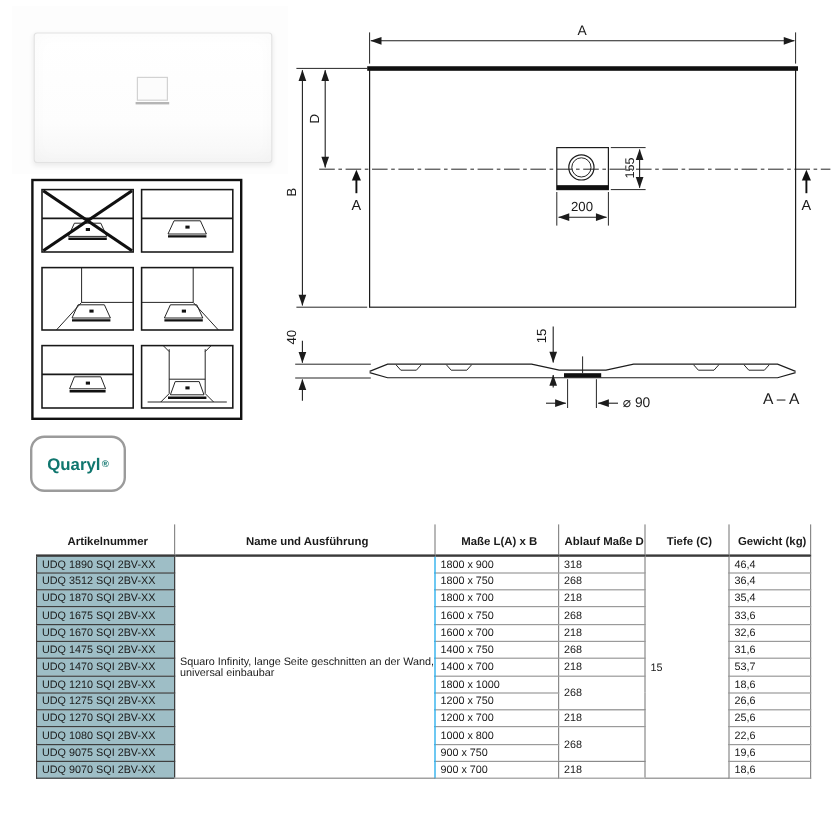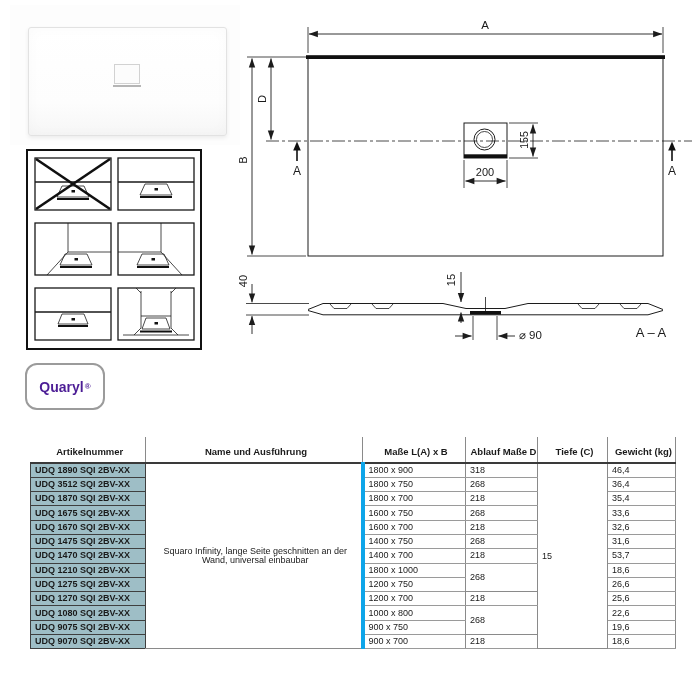--- a/index.html
+++ b/index.html
@@ -13,35 +13,35 @@
                 background:linear-gradient(180deg,#ffffff 0%,#fdfdfd 70%,#f6f6f6 100%);
                 border:1px solid #e2e2e2; border-radius:3px;
                 box-shadow:0 2px 4px rgba(0,0,0,0.07), inset 0 0 14px rgba(0,0,0,0.025); }
   #tray-drain { position:absolute; left:85px; top:36px; width:26px; height:20px;
                 background:#fcfcfc; border:1px solid #d2d2d2; }
   #tray-drain-shadow { position:absolute; left:84px; top:57px; width:28px; height:2px; background:#b5b5b5; }
 
   
   #quaryl-badge { left:25px; top:363px; width:80px; height:47px; border:2.5px solid #9b9b9b;
                   border-radius:12px; display:flex; align-items:center; justify-content:center;
-                  color:#4c1d95; font-weight:bold; font-size:14px; background:#fff; }
+                  color:#0f766e; font-weight:bold; font-size:14px; background:#fff; }
   #quaryl-badge sup { font-size:8px; margin-left:1px; }
 
   
   #spec-table { position:absolute; left:30px; top:437px; width:645px;
                 border-collapse:collapse; table-layout:fixed; font-size:9px; }
   #spec-table th { font-size:9.5px; font-weight:bold; text-align:center; vertical-align:bottom;
                    padding:0 0 5px 4px; height:26px; border-right:1px solid #8a8a8a;
                    border-bottom:2px solid #3a3a3a; background:#fff; }
   #spec-table td { height:14.3px; line-height:1; padding:0 0 0 4px; vertical-align:middle; }
-  td.art  { background:#9ebec6; border:1px solid #3f3f3f; font-weight:bold; }
+  td.art  { background:#9ebec6; border:1px solid #3f3f3f; font-weight:normal; }
   td.c    { border-right:1px solid #8a8a8a; border-bottom:1px solid #9a9a9a; }
   td.merged { border-right:1px solid #8a8a8a; border-bottom:1px solid #8a8a8a; }
-  td.name { border-right:4px solid #0ea5e9; border-bottom:1px solid #8a8a8a;
-            padding:0 6px 0 5px; line-height:1.25;text-align:center; }
+  td.name { border-right:1px solid #0ea5e9; border-bottom:1px solid #8a8a8a;
+            padding:0 6px 0 5px; line-height:1.25; }
 
   
   svg { position:absolute; overflow:visible; }
   svg text { font-family:"Liberation Sans", sans-serif; fill:#1a1a1a; }
   .ln   { stroke:#1c1c1c; stroke-width:1; fill:none; }
   .lnT  { stroke:#1c1c1c; stroke-width:0.8; fill:none; }
   .dim  { stroke:#1c1c1c; stroke-width:0.9; fill:none; }
   .thick{ fill:#101010; stroke:none; }
   .xline{ stroke:#101010; stroke-width:2.6; fill:none; }
   .panel{ stroke:#181818; stroke-width:1.3; fill:none; }

